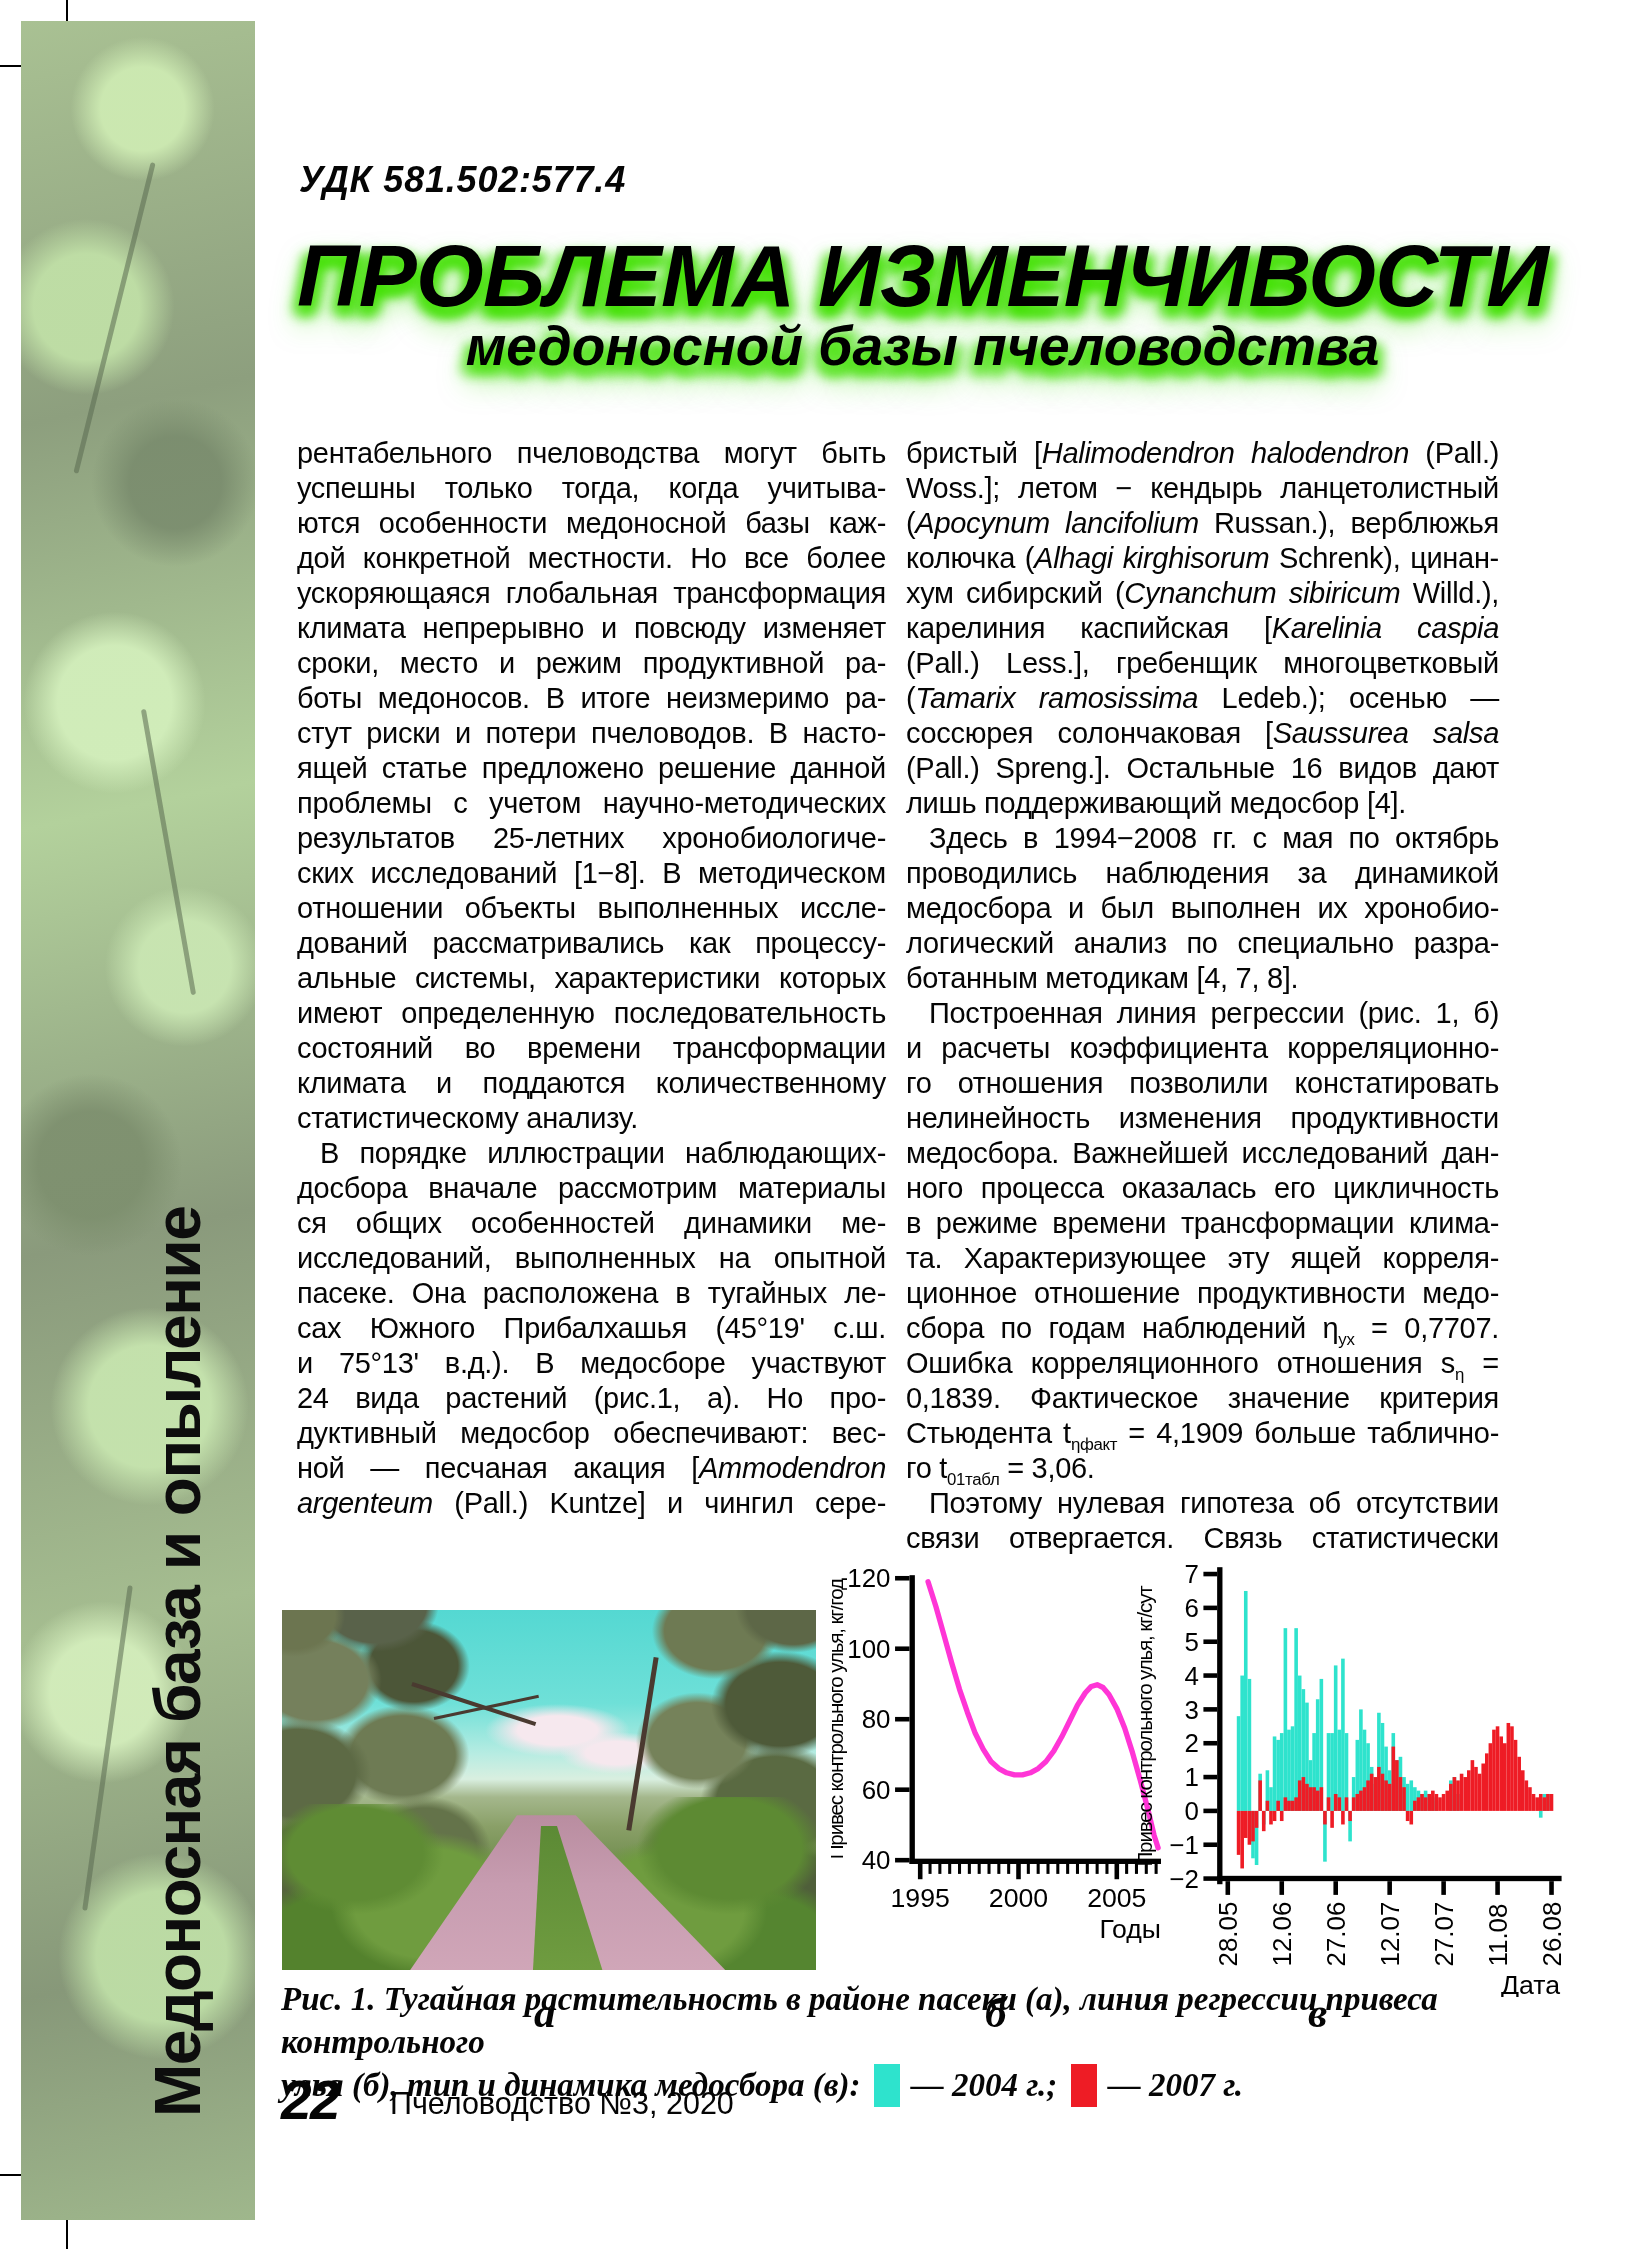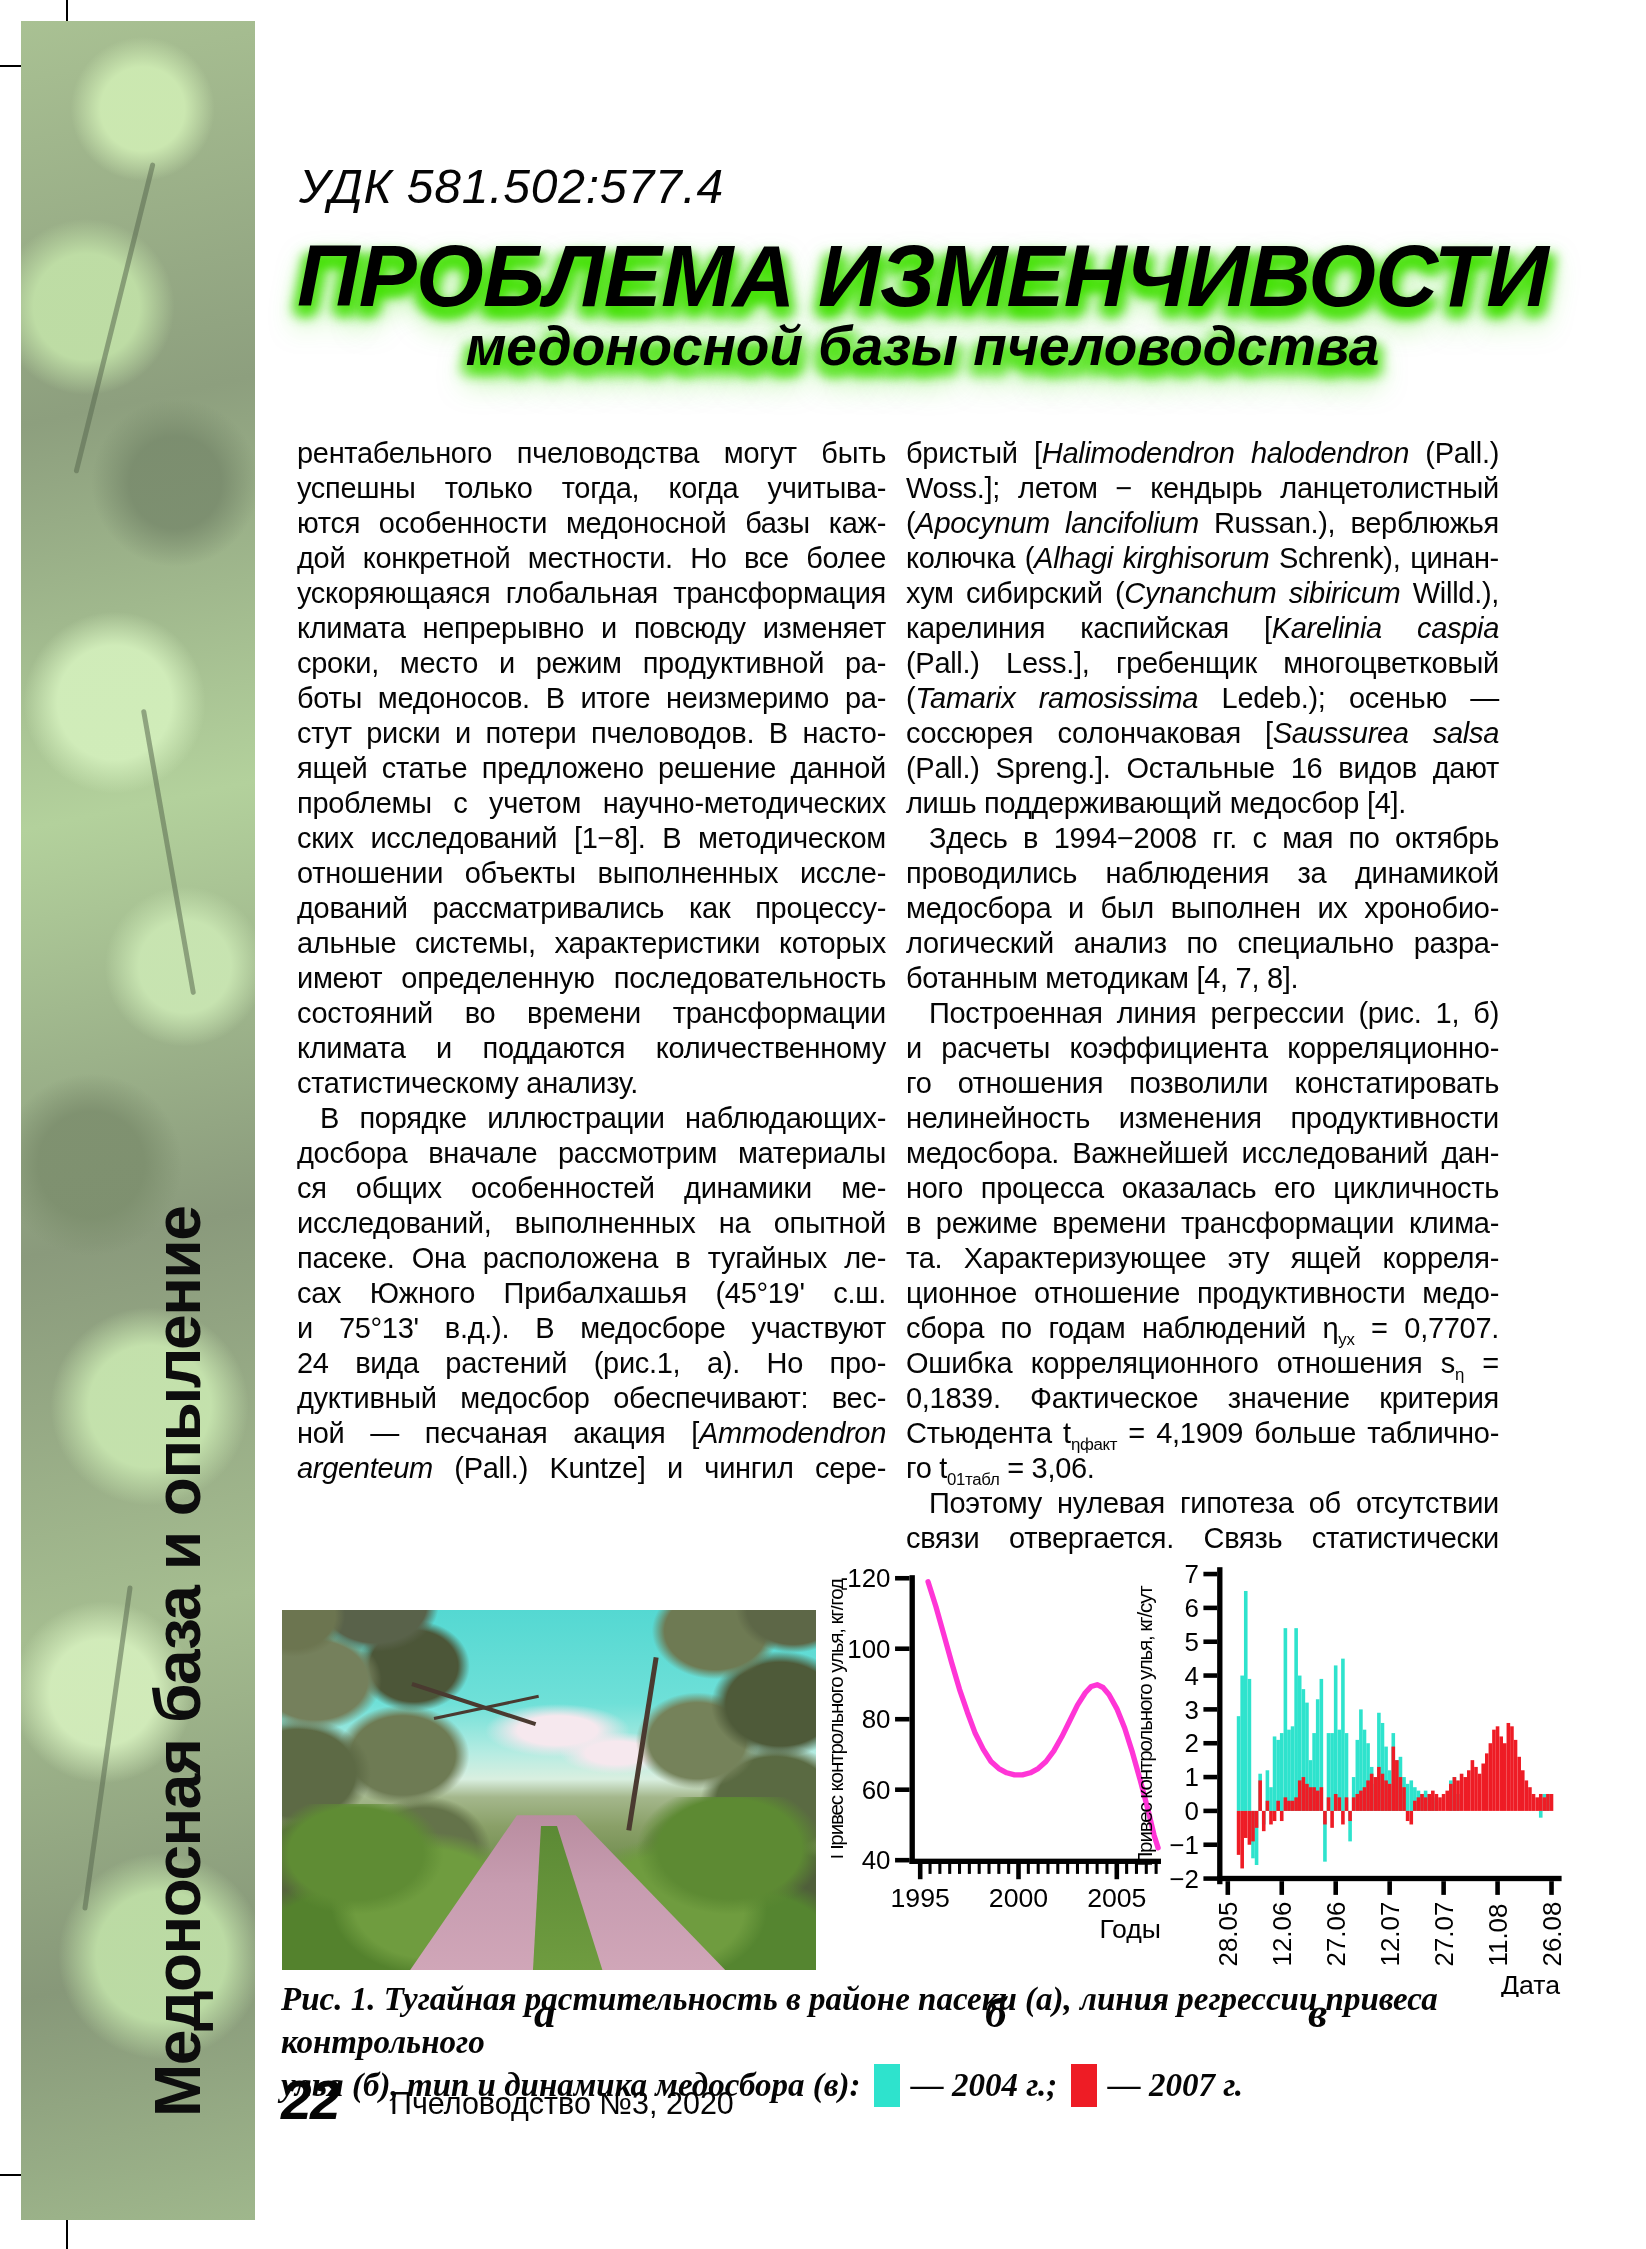--- a/index.html
+++ b/index.html
@@ -20,21 +20,21 @@
       radial-gradient(circle at 35% 76%, rgba(214,240,190,.9) 0 53px, rgba(214,240,190,0) 91px),
       radial-gradient(circle at 60% 88%, rgba(190,222,166,.95) 0 65px, rgba(190,222,166,0) 103px),
       linear-gradient(168deg,#a9c193 0%, #8d9f7e 18%, #b3d19c 36%, #8a9a7c 55%, #a5bd90 72%, #879879 88%, #9fb78c 100%);
   }
   .sidebar-stem{position:absolute;width:5.3px;background:rgba(90,105,80,.55);border-radius:3px;}
   .sidebar-title{position:absolute;left:113px;top:1189px;width:88px;height:907px;
     writing-mode:vertical-rl;transform:rotate(180deg);
     font-weight:bold;font-size:64px;letter-spacing:-1.5px;color:#0d0d0d;white-space:nowrap;
     display:flex;align-items:center;}
   
-  .udc{position:absolute;left:299px;top:159px;font-size:48px;font-weight:normal;font-style:italic;letter-spacing:0.8px;}
+  .udc{position:absolute;left:299px;top:159px;font-size:36px;font-weight:bold;font-style:italic;letter-spacing:0.8px;}
   .title{position:absolute;left:259px;width:1327px;text-align:center;font-weight:bold;font-style:italic;color:#000;
     text-shadow:0 10.7px 12.2px rgba(64,224,0,.95),0 18.3px 27.4px rgba(64,224,0,.55),
                 6.9px 7.6px 12.2px rgba(64,224,0,.75),-6.9px 7.6px 12.2px rgba(64,224,0,.75);}
   .t1{top:226px;font-size:87px;letter-spacing:-0.8px;}
   .t2{top:314px;font-size:55px;letter-spacing:0px;}
   
   .col{position:absolute;top:436px;font-size:29px;line-height:35px;letter-spacing:-0.3px;}
   .col1{left:297px;width:589px;}
   .col2{left:906px;width:593px;}
   .tline{text-align:justify;text-align-last:justify;white-space:normal;height:35px;overflow:visible;}
@@ -117,20 +117,21 @@
       <div class="tline">успешны только тогда, когда учитыва-</div>
       <div class="tline">ются особенности медоносной базы каж-</div>
       <div class="tline">дой конкретной местности. Но все более</div>
       <div class="tline">ускоряющаяся глобальная трансформация</div>
       <div class="tline">климата непрерывно и повсюду изменяет</div>
       <div class="tline">сроки, место и режим продуктивной ра-</div>
       <div class="tline">боты медоносов. В итоге неизмеримо ра-</div>
       <div class="tline">стут риски и потери пчеловодов. В насто-</div>
       <div class="tline">ящей статье предложено решение данной</div>
       <div class="tline">проблемы с учетом научно-методических</div>
+      <div class="tline">результатов 25-летних хронобиологиче-</div>
       <div class="tline">ских исследований [1−8]. В методическом</div>
       <div class="tline">отношении объекты выполненных иссле-</div>
       <div class="tline">дований рассматривались как процессу-</div>
       <div class="tline">альные системы, характеристики которых</div>
       <div class="tline">имеют определенную последовательность</div>
       <div class="tline">состояний во времени трансформации</div>
       <div class="tline">климата и поддаются количественному</div>
       <div class="tline pend">статистическому анализу.</div>
       <div class="tline pind">В порядке иллюстрации наблюдающих-</div>
       <div class="tline">досбора вначале рассмотрим материалы</div>

